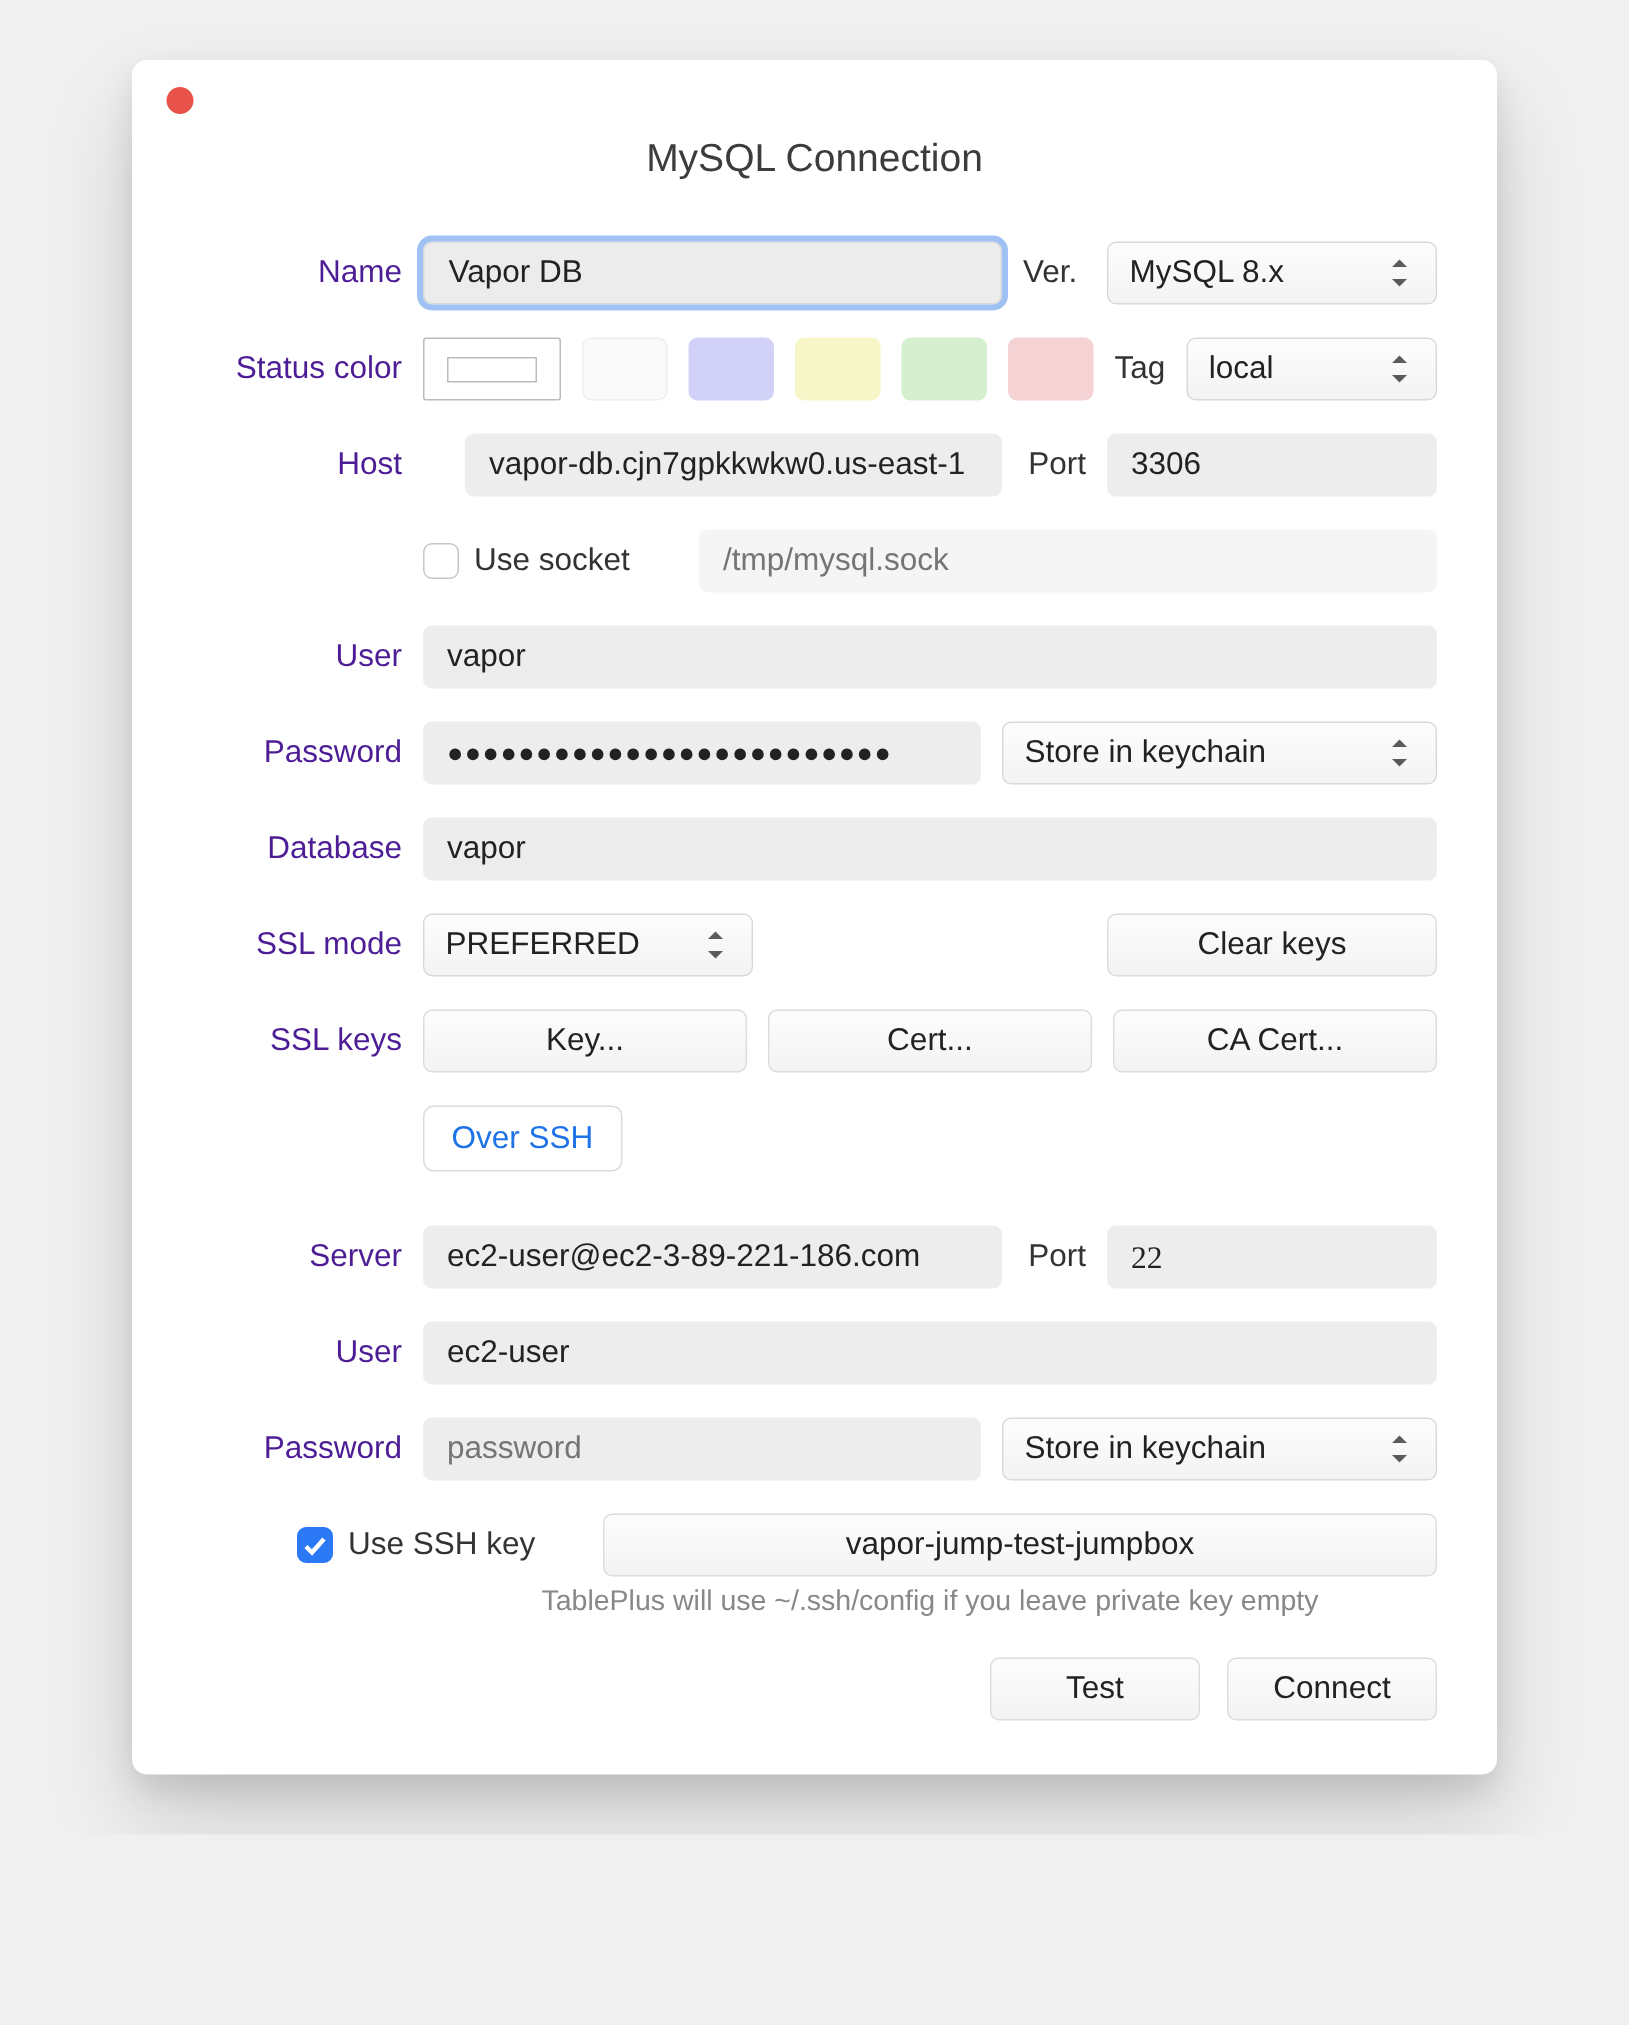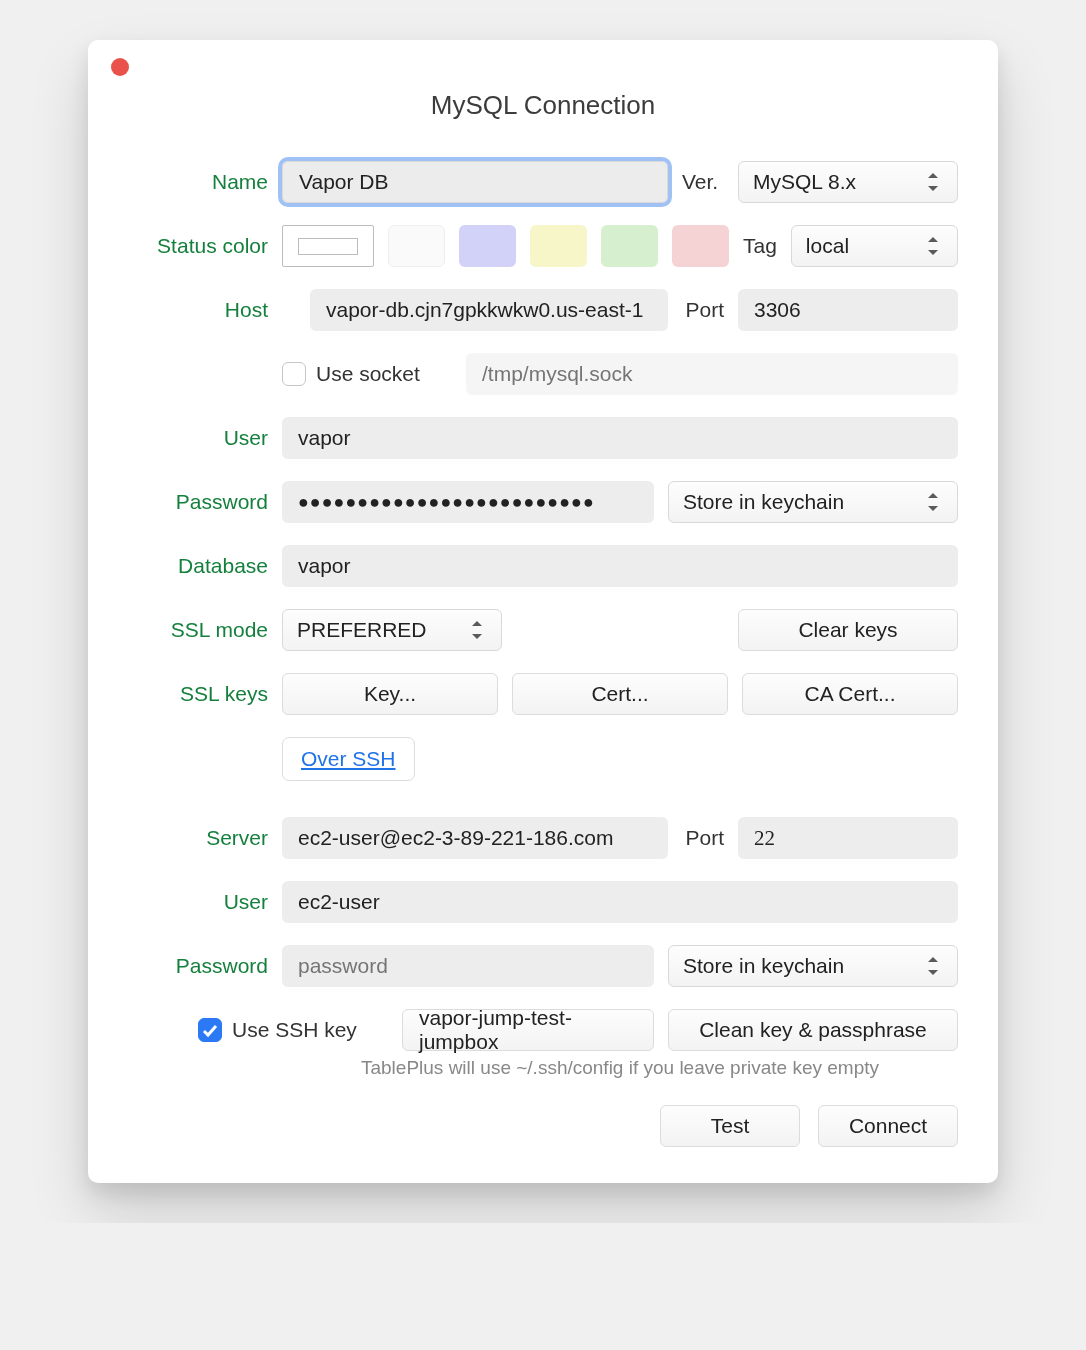--- a/index.html
+++ b/index.html
@@ -35,21 +35,21 @@
   .row {
     display: flex;
     align-items: center;
     margin-bottom: 22px;
     gap: 14px;
   }
   .label {
     width: 140px;
     text-align: right;
     font-size: 21px;
-    color: #15803d;
+    color: #4c1d95;
     flex-shrink: 0;
   }
   .label-inline {
     font-size: 21px;
     color: #333;
   }
   input[type=text], input[type=password], .text-input {
     height: 42px;
     border: none;
     border-radius: 6px;
@@ -99,20 +99,21 @@
   .button {
     height: 42px;
     background: linear-gradient(#fdfdfd,#f3f3f3);
     border: 1px solid #dcdcdc;
     border-radius: 6px;
     display:flex;align-items:center;justify-content:center;
     font-size: 21px;
     color:#222;
     cursor:default;
     padding:0 16px;
+    text-align:center;
   }
   .swatch {
     width: 57px; height: 42px;
     border-radius: 6px;
   }
   .swatch-outer {
     width: 92px; height: 42px;
     border: 1px solid #bcbcbc;
     border-radius: 2px;
     display:flex;align-items:center;justify-content:center;
@@ -140,21 +141,20 @@
   .tab-button {
     height: 44px;
     padding: 0 18px;
     border: 1px solid #dcdcdc;
     border-radius: 7px;
     background:#fff;
     display:flex;align-items:center;justify-content:center;
     font-size:21px;
     color:#1f73e6;
     margin-bottom: 28px;
-    text-decoration: underline;
   }
   .hint {
     font-size: 19px;
     color: #888;
     text-align:center;
     margin-top: 4px;
   }
   .footer {
     display:flex;
     justify-content:flex-end;
@@ -283,21 +283,20 @@
     <div style="width:56px"></div>
     <div style="display:flex;align-items:center;gap:10px;width:190px">
       <div class="checkbox checked">
         <svg viewBox="0 0 16 16">
             <polyline points="2,9 6,13 14,4"></polyline>
           </svg>
       </div>
       <span class="label-inline">Use SSH key</span>
     </div>
     <div class="button" style="flex:1">vapor-jump-test-jumpbox</div>
-    <div class="button" style="width:290px">Clean key &amp; passphrase</div>
   </div>
 
   <div class="hint" style="margin-left:154px">TablePlus will use ~/.ssh/config if you leave private key empty</div>
 
   <div class="footer">
     <div class="button">Test</div>
     <div class="button">Connect</div>
   </div>
 </div>
 

